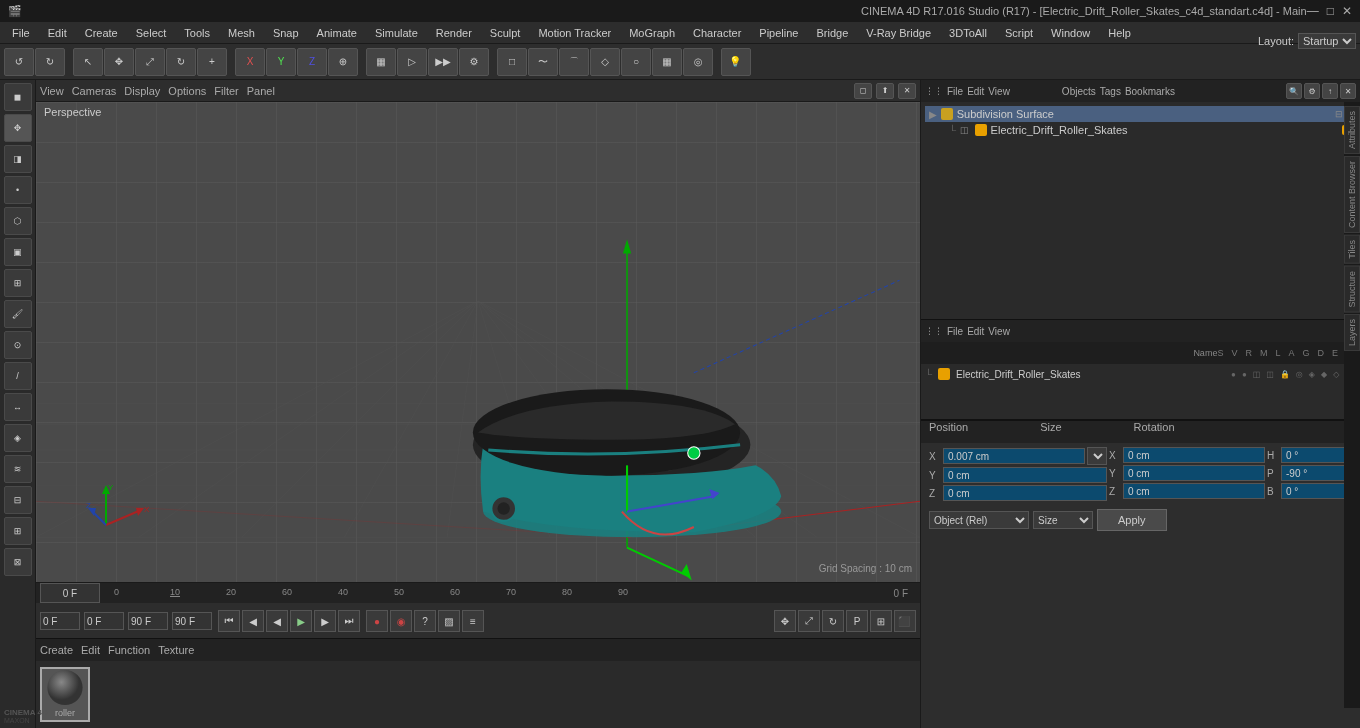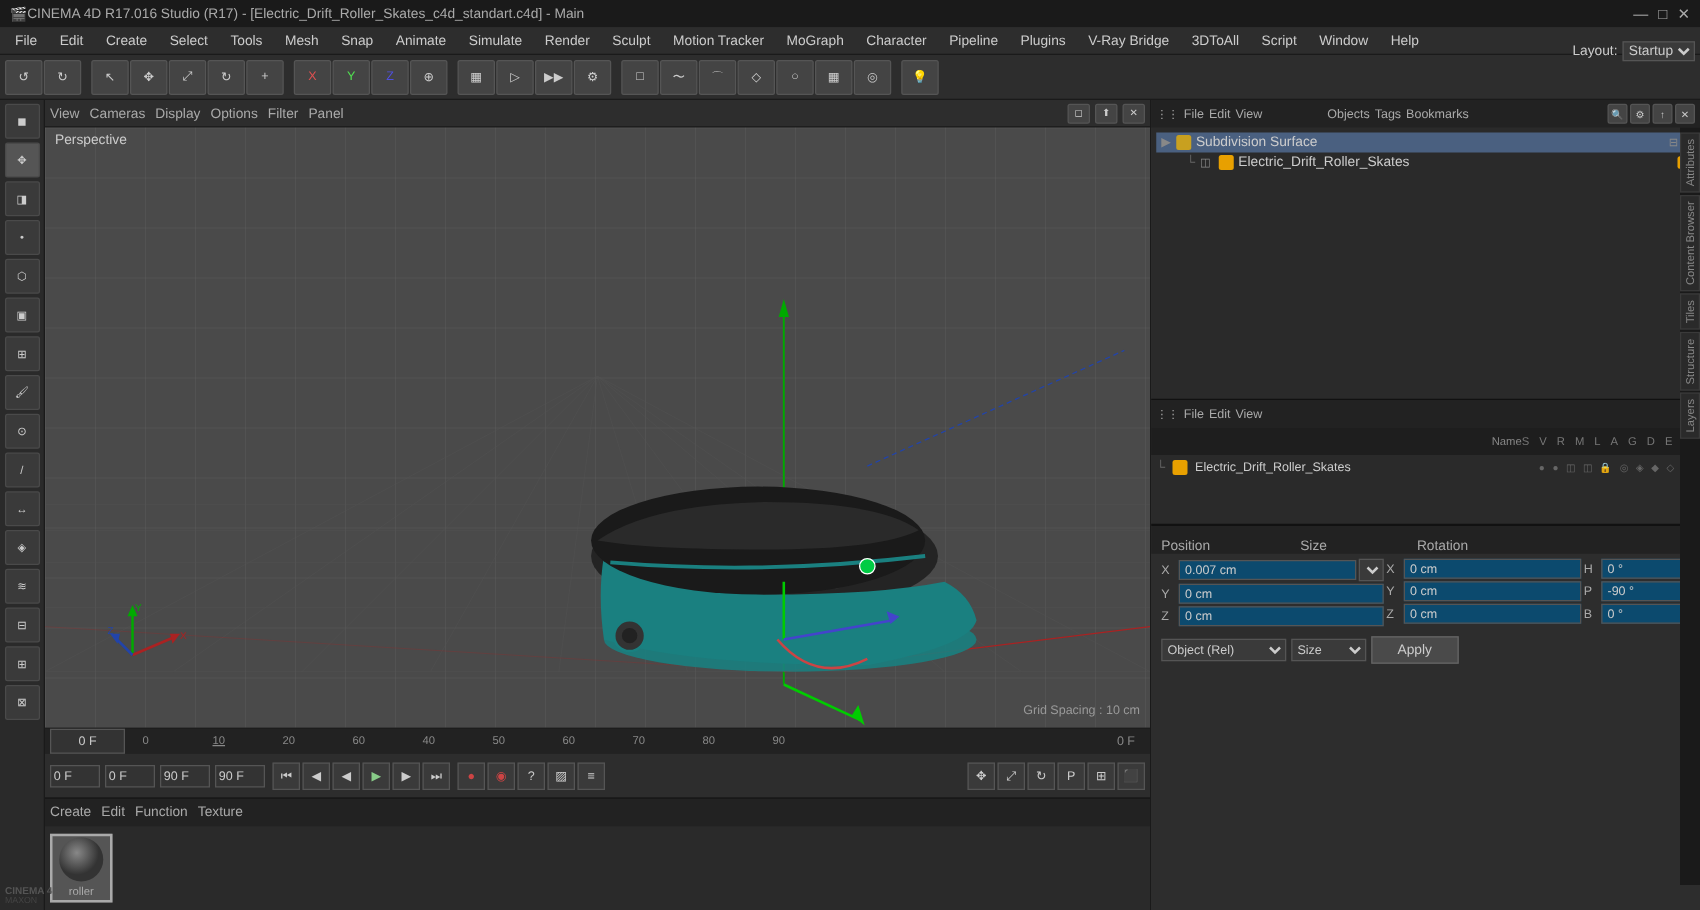--- a/index.html
+++ b/index.html
@@ -3,21 +3,21 @@
   <meta charset="utf-8">
   <style>
     * { margin: 0; padding: 0; box-sizing: border-box; }
     body { width: 1360px; height: 728px; background: #3a3a3a; font-family: Arial, sans-serif; font-size: 11px; color: #ccc; overflow: hidden; }
 
     
     #titlebar {
       height: 22px; background: #1a1a1a; display: flex; align-items: center; justify-content: space-between;
       padding: 0 8px; color: #aaa; font-size: 11px;
     }
-    #titlebar .title { flex: 1; text-align: left; }
+    #titlebar .title { flex: 1; text-align: right; }
     #titlebar .controls { display: flex; gap: 8px; }
     #titlebar .ctrl-btn { color: #aaa; cursor: pointer; font-size: 12px; }
 
     
     #menubar {
       height: 22px; background: #2d2d2d; display: flex; align-items: center;
       padding: 0 4px; gap: 2px; border-bottom: 1px solid #1a1a1a;
     }
     .menu-item { padding: 2px 8px; cursor: pointer; color: #ccc; font-size: 11px; }
 
@@ -128,21 +128,21 @@
       transform: rotate(180deg); }
     #material-bar { height: 90px; background: #2a2a2a; border-top: 1px solid #111; display: flex; flex-direction: column; }
     #material-bar-toolbar { height: 22px; background: #222; display: flex; align-items: center; padding: 0 4px; gap: 8px; }
     #material-bar-toolbar span { font-size: 11px; color: #aaa; cursor: pointer; }
     #material-area { flex: 1; display: flex; align-items: center; padding: 4px; gap: 4px; }
     .material-swatch { width: 50px; height: 55px; background: #555; border: 1px solid #666; display: flex; flex-direction: column; align-items: center; justify-content: flex-end; cursor: pointer; }
     .material-name { font-size: 9px; color: #aaa; padding: 2px; text-align: center; }
 
     
     #coord-bar { height: 108px; background: #2d2d2d; border-top: 1px solid #111; }
-    #coord-header { height: 22px; background: #222; display: flex; align-items: flex-end; padding: 0 8px; gap: 12px; font-size: 11px; color: #aaa; }
+    #coord-header { height: 22px; background: #222; display: flex; align-items: flex-start; padding: 0 8px; gap: 12px; font-size: 11px; color: #aaa; }
     #coord-fields { padding: 4px 8px; display: grid; grid-template-columns: 1fr 1fr 1fr; gap: 2px; }
     .coord-row { display: flex; align-items: center; gap: 2px; margin-bottom: 2px; }
     .coord-label { width: 12px; font-size: 10px; color: #aaa; }
     .coord-input { flex: 1; background: #0c4a6e; border: 1px solid #555; color: #ccc; font-size: 10px; padding: 1px 4px; height: 16px; }
     #coord-bottom { display: flex; align-items: center; padding: 2px 8px; gap: 4px; }
     .coord-select { background: #3a3a3a; border: 1px solid #555; color: #ccc; font-size: 10px; height: 18px; }
     .apply-btn { background: #4a4a4a; border: 1px solid #666; color: #ccc; font-size: 11px; padding: 2px 20px; cursor: pointer; height: 22px; }
 
     
     .tick { display: inline-flex; align-items: flex-end; height: 100%; color: #888; font-size: 9px; padding: 0 2px; }
@@ -180,21 +180,21 @@
   <span class="menu-item">Mesh</span>
   <span class="menu-item">Snap</span>
   <span class="menu-item">Animate</span>
   <span class="menu-item">Simulate</span>
   <span class="menu-item">Render</span>
   <span class="menu-item">Sculpt</span>
   <span class="menu-item">Motion Tracker</span>
   <span class="menu-item">MoGraph</span>
   <span class="menu-item">Character</span>
   <span class="menu-item">Pipeline</span>
-  <span class="menu-item">Plugins</span>
+  <span class="menu-item">Bridge</span>
   <span class="menu-item">V-Ray Bridge</span>
   <span class="menu-item">3DToAll</span>
   <span class="menu-item">Script</span>
   <span class="menu-item">Window</span>
   <span class="menu-item">Help</span>
   <div id="layout-selector">
     <span>Layout:</span>
     <select>
       <option>Startup</option>
     </select>

